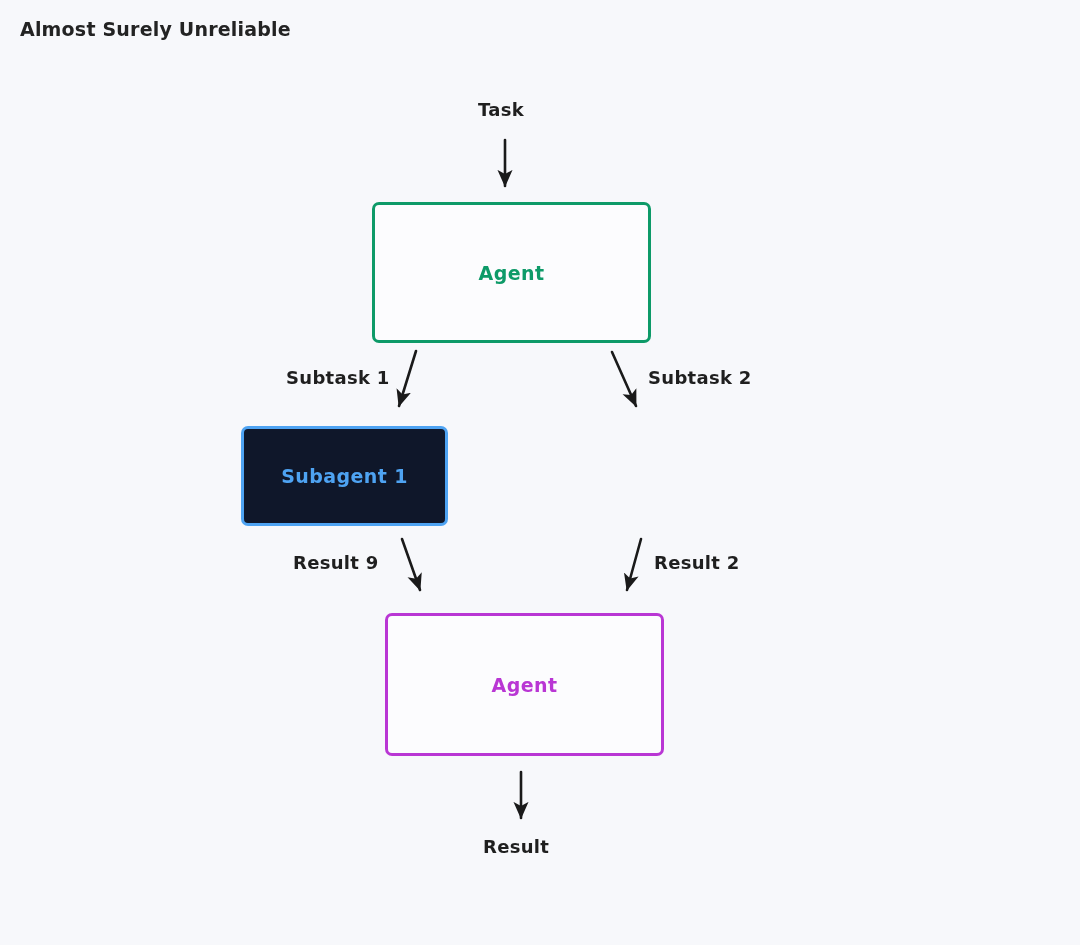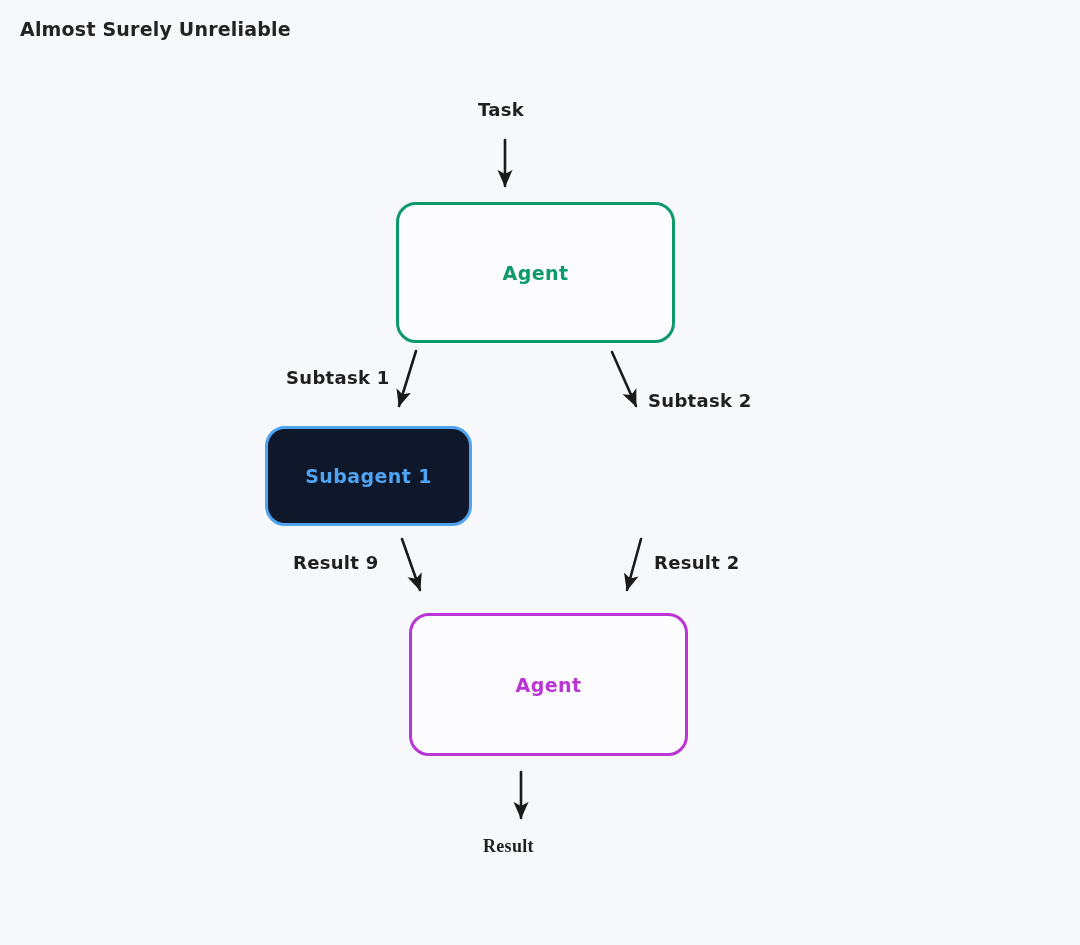--- a/index.html
+++ b/index.html
@@ -35,26 +35,25 @@
     white-space: nowrap;
   }
 
   
   .node {
     position: absolute;
     box-sizing: border-box;
     background: #fcfcfe;
     border-style: solid;
     border-width: 3px;
-    border-radius: 20px;
+    border-radius: 7px;
     display: flex;
     flex-direction: column;
     align-items: center;
     justify-content: center;
-    margin-left: 24px;
   }
   .node-line {
     font-family: "DejaVu Sans", sans-serif;
     font-weight: 700;
     font-size: 19px;
     letter-spacing: 0.4px;
     white-space: nowrap;
     text-align: center;
   }
   .node-line + .node-line {
@@ -80,23 +79,23 @@
     position: absolute;
     font-family: "DejaVu Sans", sans-serif;
     font-size: 18px;
     font-weight: 700;
     letter-spacing: 0.3px;
     color: #1f1f1f;
     white-space: nowrap;
     text-align: center;
   }
   #label-task    { left: 478px; top: 99px;  }
-  #label-result  { left: 483px; top: 836px; font-family: Liberation Serif, serif; }
+  #label-result  { left: 483px; top: 836px; }
   #label-subtask-1 { left: 286px; top: 367px; }
-  #label-subtask-2 { left: 648px; top: 367px; margin-top: 23px; }
+  #label-subtask-2 { left: 648px; top: 367px; }
   #label-result-1  { left: 293px; top: 552px; }
   #label-result-2  { left: 654px; top: 552px; }
 
   
   #edges {
     position: absolute;
     left: 0;
     top: 0;
     width: 1080px;
     height: 945px;

